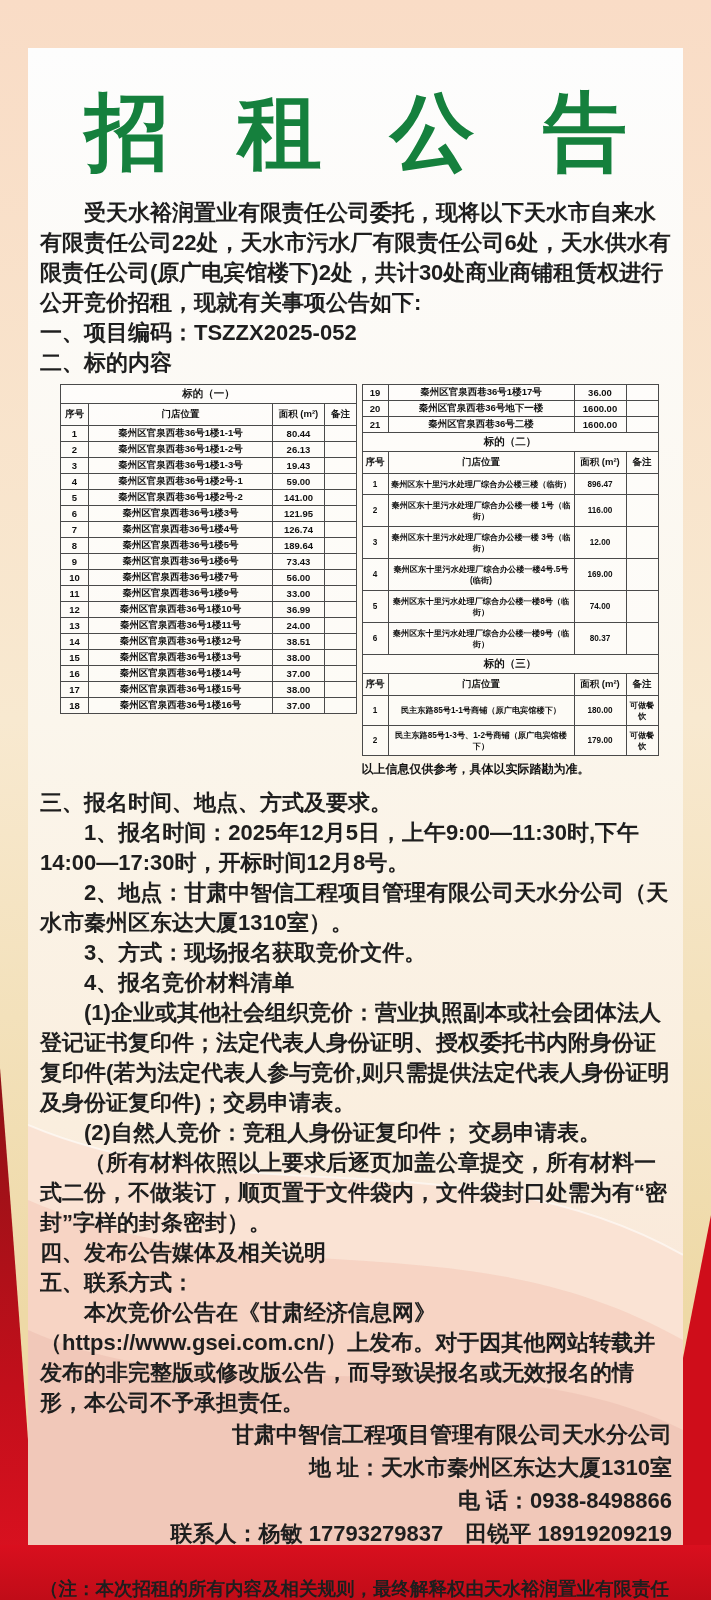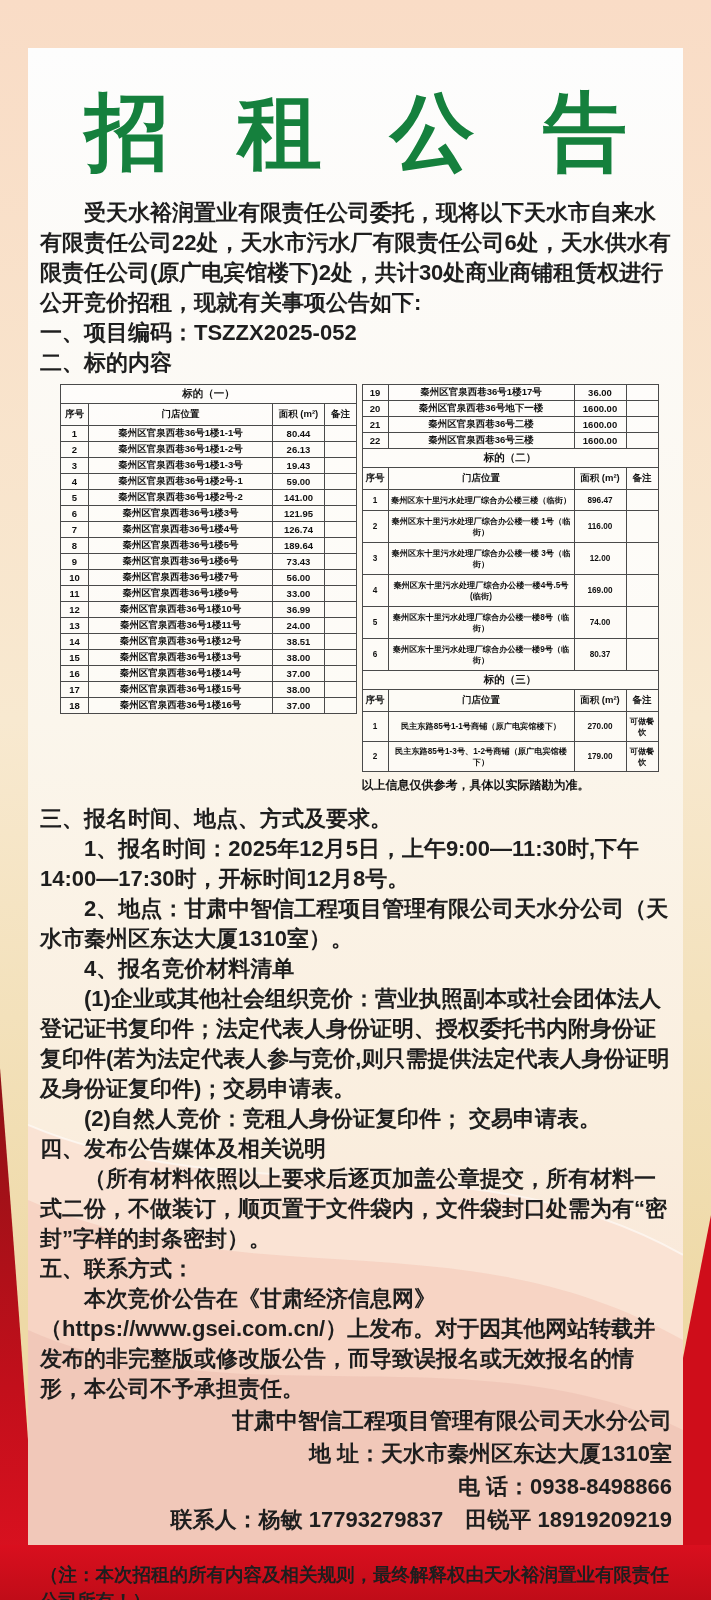--- a/index.html
+++ b/index.html
@@ -234,26 +234,20 @@
               <td class="c1">秦州区官泉西巷36号地下一楼</td>
               <td class="c2">1600.00</td>
               <td class="c3"></td>
             </tr>
             <tr class="r-sm">
               <td class="c0">21</td>
               <td class="c1">秦州区官泉西巷36号二楼</td>
               <td class="c2">1600.00</td>
               <td class="c3"></td>
             </tr>
-            <tr class="r-sm">
-              <td class="c0">22</td>
-              <td class="c1">秦州区官泉西巷36号三楼</td>
-              <td class="c2">1600.00</td>
-              <td class="c3"></td>
-            </tr>
             <tr class="seg-title">
               <td colspan="4">标的（二）</td>
             </tr>
             <tr class="seg-header">
               <td class="c0">序号</td>
               <td class="c1">门店位置</td>
               <td class="c2">面积 (m²)</td>
               <td class="c3">备注</td>
             </tr>
             <tr class="r-lg">
@@ -297,44 +291,45 @@
             </tr>
             <tr class="seg-header">
               <td class="c0">序号</td>
               <td class="c1">门店位置</td>
               <td class="c2">面积 (m²)</td>
               <td class="c3">备注</td>
             </tr>
             <tr class="r-md">
               <td class="c0">1</td>
               <td class="c1">民主东路85号1-1号商铺（原广电宾馆楼下）</td>
-              <td class="c2">270.00</td>
+              <td class="c2">180.00</td>
               <td class="c3">可做餐饮</td>
             </tr>
             <tr class="r-md">
               <td class="c0">2</td>
               <td class="c1">民主东路85号1-3号、1-2号商铺（原广电宾馆楼下）</td>
               <td class="c2">179.00</td>
               <td class="c3">可做餐饮</td>
             </tr>
           </tbody>
       </table>
       <p class="table-note">以上信息仅供参考，具体以实际踏勘为准。</p>
     </div>
   </div>
 
   <div>
       <p class="para h">三、报名时间、地点、方式及要求。</p>
       <p class="para ind">1、报名时间：2025年12月5日，上午9:00—11:30时,下午14:00—17:30时，开标时间12月8号。</p>
       <p class="para ind">2、地点：甘肃中智信工程项目管理有限公司天水分公司（天水市秦州区东达大厦1310室）。</p>
+      <p class="para ind">3、方式：现场报名获取竞价文件。</p>
       <p class="para ind">4、报名竞价材料清单</p>
       <p class="para ind">(1)企业或其他社会组织竞价：营业执照副本或社会团体法人登记证书复印件；法定代表人身份证明、授权委托书内附身份证复印件(若为法定代表人参与竞价,则只需提供法定代表人身份证明及身份证复印件)；交易申请表。</p>
       <p class="para ind">(2)自然人竞价：竞租人身份证复印件； 交易申请表。</p>
+      <p class="para ind">（所有材料依照以上要求后逐页加盖公章提交，所有材料一式二份，不做装订，顺页置于文件袋内，文件袋封口处需为有“密封”字样的封条密封）。</p>
       <p class="para h">四、发布公告媒体及相关说明</p>
-      <p class="para ind">（所有材料依照以上要求后逐页加盖公章提交，所有材料一式二份，不做装订，顺页置于文件袋内，文件袋封口处需为有“密封”字样的封条密封）。</p>
       <p class="para h">五、联系方式：</p>
       <p class="para ind">本次竞价公告在《甘肃经济信息网》
 （https://www.gsei.com.cn/）上发布。对于因其他网站转载并发布的非完整版或修改版公告，而导致误报名或无效报名的情形，本公司不予承担责任。</p>
       <p class="para contact">甘肃中智信工程项目管理有限公司天水分公司</p>
       <p class="para contact">地 址：天水市秦州区东达大厦1310室</p>
       <p class="para contact">电 话：0938-8498866</p>
       <p class="para contact">联系人：杨敏 17793279837　田锐平 18919209219</p>
     </div>
 
   <p class="footer-note">（注：本次招租的所有内容及相关规则，最终解释权由天水裕润置业有限责任公司所有！）</p>

